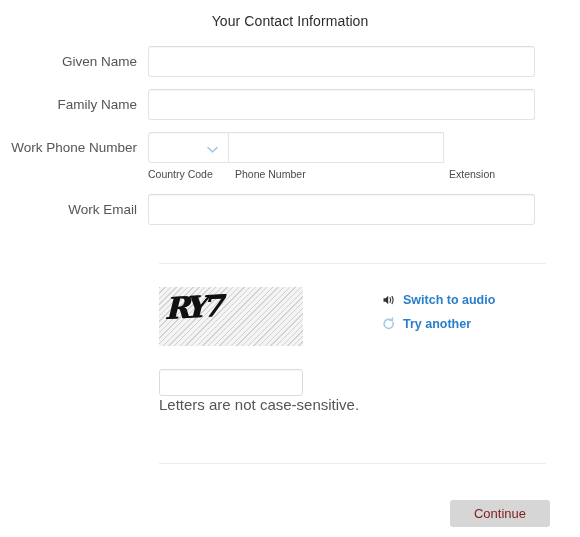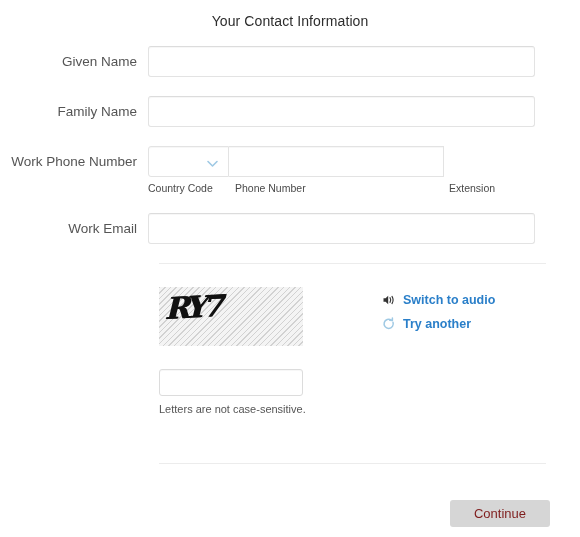--- a/index.html
+++ b/index.html
@@ -32,21 +32,21 @@
   
   .form-area {
     position: absolute;
     top: 46px;
     left: 0;
     width: 580px;
   }
   .field-row {
     display: flex;
     align-items: flex-start;
-    margin-bottom: 19px;
+    margin-bottom: 12px;
   }
   .field-label {
     width: 148px;
     text-align: right;
     padding-right: 11px;
     box-sizing: border-box;
     font-size: 13.5px;
     color: #555555;
     line-height: 31px;
     white-space: nowrap;
@@ -217,22 +217,21 @@
     border: 1px solid #dcdcdc;
     border-radius: 3px;
     background: #ffffff;
     font-family: "Liberation Sans", sans-serif;
     font-size: 13px;
     padding: 0 7px;
     outline: none;
     box-shadow: inset 0 1px 1px rgba(0,0,0,0.035);
   }
   .captcha-note {
-    margin-top: 7px;
-    font-size: 11px;
+    font-size: 15px;
     color: #555555;
   }
 
   
   .continue-button {
     position: absolute;
     left: 450px;
     top: 500px;
     width: 100px;
     height: 27px;

